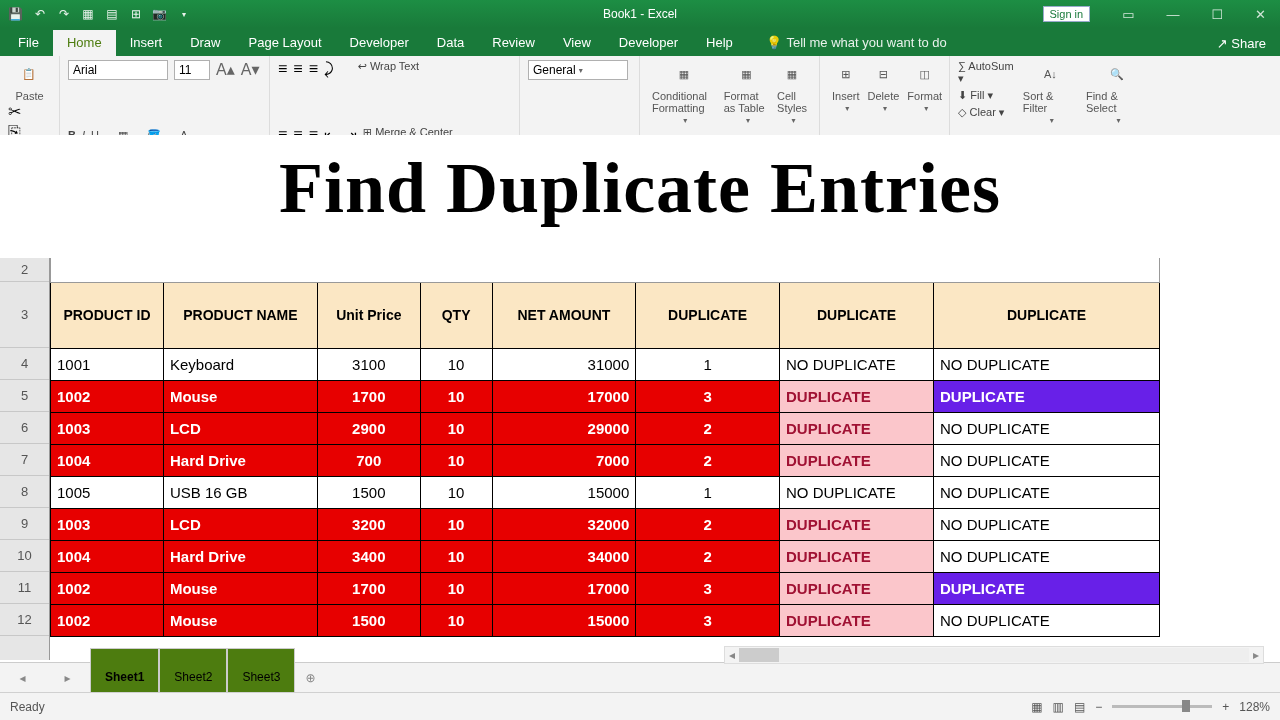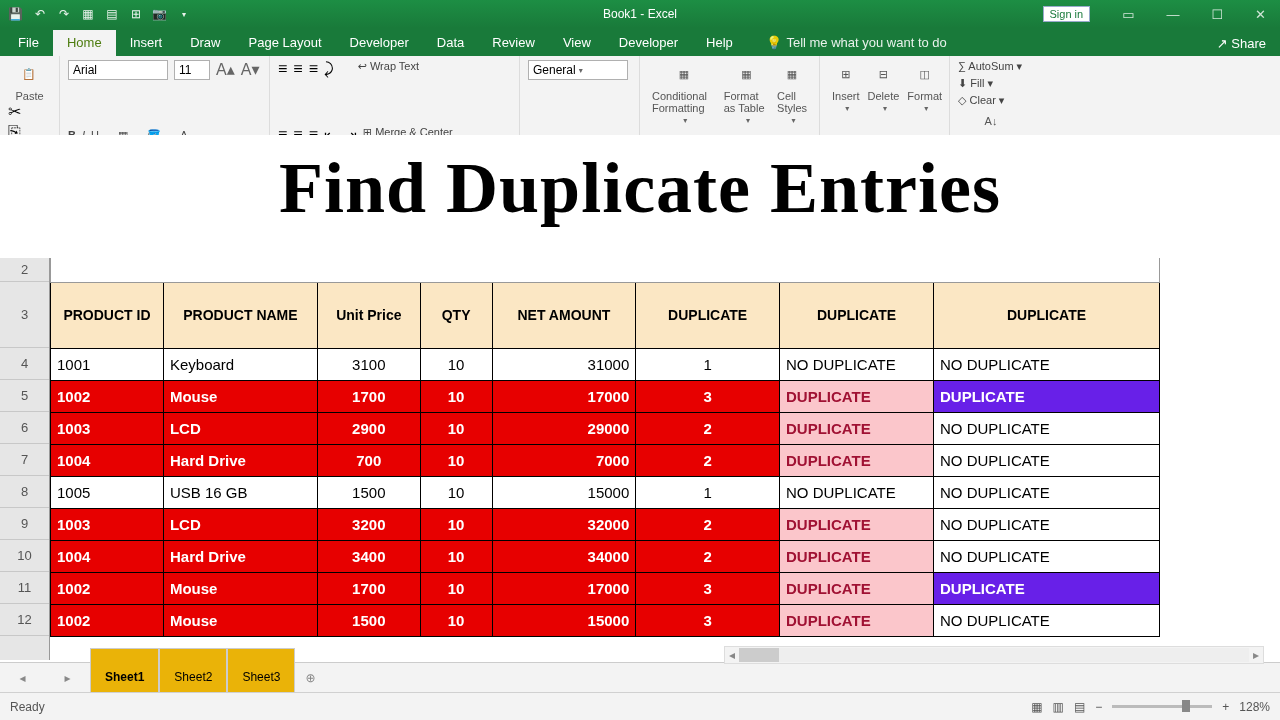--- a/index.html
+++ b/index.html
@@ -33,21 +33,21 @@
 td,th{border:1px solid #000;padding:2px 6px;font-size:15px;height:32px;font-family:Arial,sans-serif}
 .thead td{background:#fbe7c4;font-weight:bold;text-align:center;height:66px;font-size:14px}
 .c{text-align:center}
 .r{text-align:right}
 .red{background:#e70000;color:#fff;font-weight:bold}
 .pink{background:#fbc6cb;color:#a01133;font-weight:bold}
 .purp{background:#6820e8;color:#fff;font-weight:bold}
 .blankrow td{border-left:none;border-right:none;border-top:none;height:24px}
 .sheettabs{position:absolute;bottom:28px;left:0;right:0;height:30px;background:#f3f3f3;border-top:1px solid #ccc;display:flex;align-items:center;font-size:12px}
 .sheettabs .nav{width:90px;display:flex;justify-content:space-around;color:#888}
-.sheettabs .stab{padding:21px 14px;border:1px solid #ccc;border-bottom:none;background:#eab308;margin-top:-1px}
+.sheettabs .stab{padding:21px 14px;border:1px solid #ccc;border-bottom:none;background:#4d7c0f;margin-top:-1px}
 .sheettabs .stab.active{border-bottom:2px solid #197a3a;font-weight:bold}
 .sheettabs .add{margin-left:10px;color:#888}
 .statusbar{position:absolute;bottom:0;left:0;right:0;height:28px;background:#f3f3f3;border-top:1px solid #d0d0d0;display:flex;align-items:center;font-size:12px;color:#555;padding:0 10px}
 .statusbar .zoom{margin-left:auto;display:flex;align-items:center;gap:10px}
 .slider{width:100px;height:3px;background:#bbb;position:relative}
 .slider .th{position:absolute;width:8px;height:12px;background:#888;top:-5px;left:70%}
 .hscroll{position:absolute;bottom:28px;right:16px;width:540px;height:18px;background:#f3f3f3;border:1px solid #ddd;display:flex;align-items:center}
 .hscroll .track{flex:1;height:14px;background:#eee;position:relative}
 .hscroll .thumb{position:absolute;left:0;width:40px;height:14px;background:#ccc}
 .dd::after{content:"▾";font-size:8px;color:#666;margin-left:3px}
@@ -175,21 +175,21 @@
       </div>
     <div class="bigbtn dd">
         <div class="ic">⊟</div>
         <span>Delete</span>
       </div>
     <div class="bigbtn dd">
         <div class="ic">◫</div>
         <span>Format</span>
       </div>
   </div>
-  <div class="ribgrp" style="width:210px;flex-direction:column;align-items:flex-start;border-right:none">
+  <div class="ribgrp" style="width:210px;flex-direction:row;align-items:flex-start;border-right:none">
     <div style="display:flex;flex-direction:column;gap:4px;font-size:11px;color:#444">
       <span>∑ <span>AutoSum</span> ▾</span>
       <span>⬇ <span>Fill</span> ▾</span>
       <span>◇ <span>Clear</span> ▾</span>
     </div>
     <div class="bigbtn dd">
         <div class="ic">A↓</div>
         <span>Sort &amp; Filter</span>
       </div>
     <div class="bigbtn dd">

